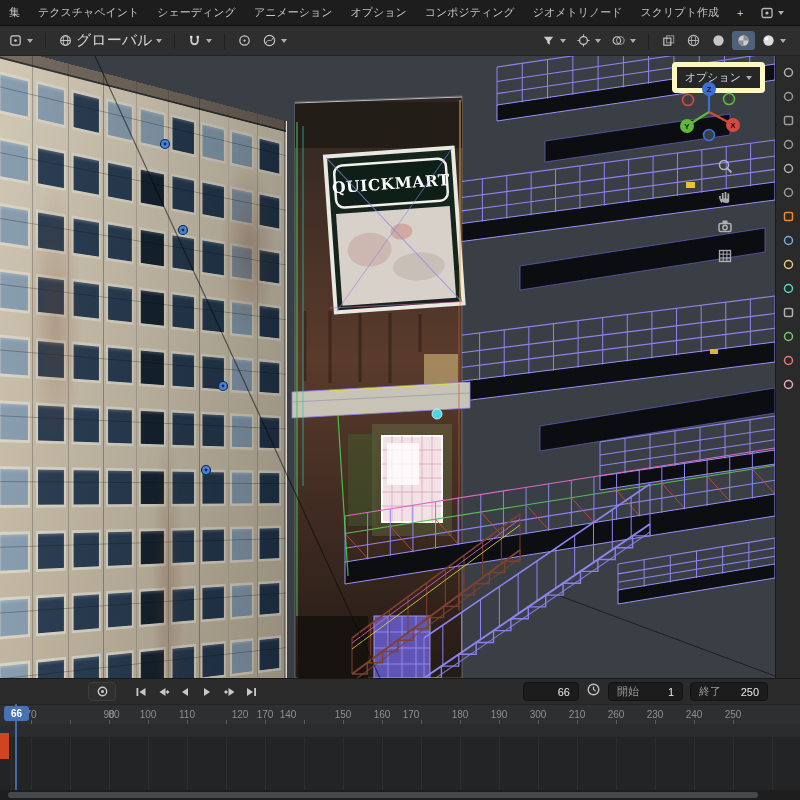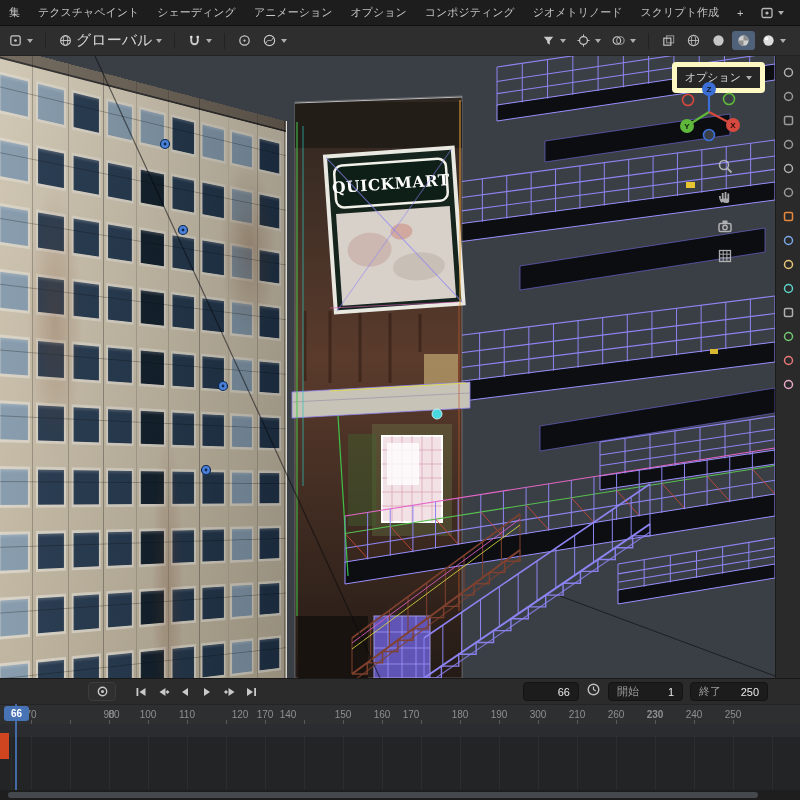--- a/index.html
+++ b/index.html
@@ -779,21 +779,21 @@
       <span class="tick-lbl" style="left: 460px;">180</span>
       <span class="tick-mark" style="left: 460px;"></span>
       <span class="tick-lbl" style="left: 499px;">190</span>
       <span class="tick-mark" style="left: 499px;"></span>
       <span class="tick-lbl" style="left: 538px;">300</span>
       <span class="tick-mark" style="left: 538px;"></span>
       <span class="tick-lbl" style="left: 577px;">210</span>
       <span class="tick-mark" style="left: 577px;"></span>
       <span class="tick-lbl" style="left: 616px;">260</span>
       <span class="tick-mark" style="left: 616px;"></span>
-      <span class="tick-lbl" style="left: 655px; font-weight: bold;">230</span>
+      <span class="tick-lbl" style="left: 655px;">230</span>
       <span class="tick-mark" style="left: 655px;"></span>
       <span class="tick-lbl" style="left: 694px;">240</span>
       <span class="tick-mark" style="left: 694px;"></span>
       <span class="tick-lbl" style="left: 733px;">250</span>
       <span class="tick-mark" style="left: 733px;"></span>
     </div>
   <div id="tl-body">
     <div id="tl-summary"></div>
     <div id="channel-chip"></div>
   </div>

